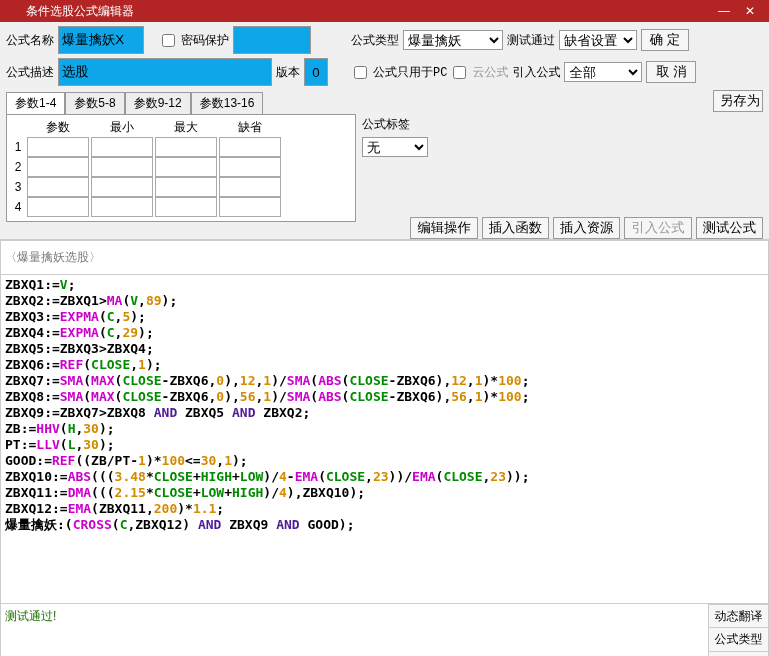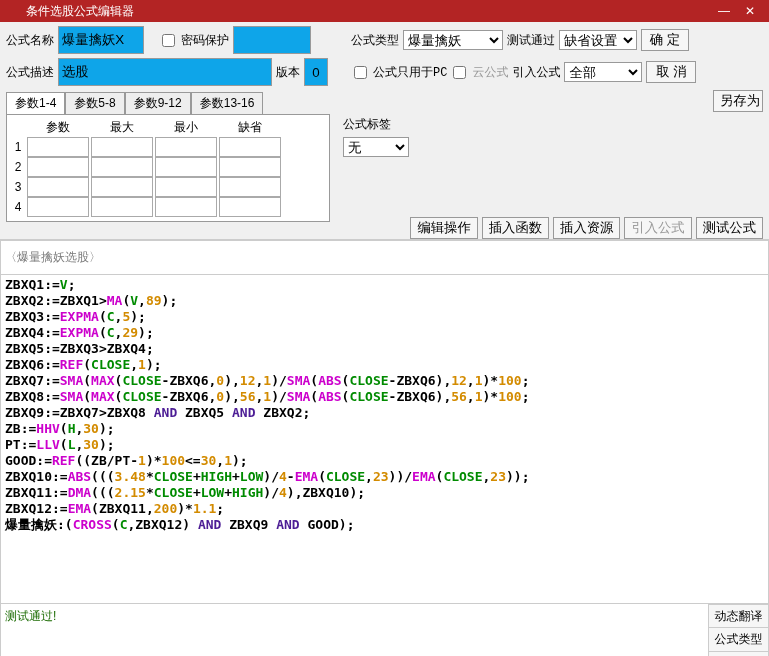--- a/index.html
+++ b/index.html
@@ -17,22 +17,22 @@
 .btn.disabled { color: #999; }
 .tabs-row { display: flex; align-items: flex-end; border-bottom: 1px solid #999; margin-top: 2px; }
 .tab { border: 1px solid #999; border-bottom: none; padding: 2px 8px; background: #eee; cursor: pointer; margin-right: 0; }
 .tab.active { background: #fff; }
 .params-panel { display: flex; background: #fff; border: 1px solid #999; border-top: none; padding: 4px; }
 .params-col { display: flex; flex-direction: column; margin-right: 2px; }
 .params-col .hdr { text-align: center; height: 18px; }
 .params-col .rowlbl { height: 20px; display: flex; align-items: center; justify-content: center; width: 14px; }
 .params-col input { width: 62px; height: 20px; border: 1px solid #aaa; margin-bottom: 0; }
 .middle { display: flex; align-items: flex-start; }
-.left-block { width: 324px; }
-.right-block { flex: 1; padding-left: 13px; }
+.left-block { width: 350px; }
+.right-block { flex: 1; padding-left: 6px; }
 .btnrow { display: flex; gap: 4px; justify-content: flex-end; margin-top: 60px; }
 .code-title { padding: 8px 4px; color: #7b7b7b; border: 1px solid #ccc; border-bottom: none; }
 .code-area { border: 1px solid #ccc; height: 330px; overflow: auto; padding: 2px 4px; font-family: "NSimSun", monospace; font-size: 13px; line-height: 16px; white-space: pre; }
 .code-area .var { color: #000; font-weight: bold; }
 .code-area .op { color: #000; font-weight: bold; }
 .code-area .fn { color: #cc00cc; font-weight: bold; }
 .code-area .num { color: #d38b00; font-weight: bold; }
 .code-area .id { color: #008b00; font-weight: bold; }
 .code-area .and { color: #4c1d95; font-weight: bold; }
 .bottom { display: flex; border: 1px solid #ccc; border-top: none; height: 94px; }
@@ -96,28 +96,28 @@
           <div class="rowlbl">4</div>
         </div>
         <div class="params-col">
             <div class="hdr">参数</div>
             <input style="">
             <input style="">
             <input style="">
             <input style="">
           </div>
         <div class="params-col">
-            <div class="hdr">最大</div>
+            <div class="hdr">最小</div>
             <input style="">
             <input style="">
             <input style="">
             <input style="">
           </div>
         <div class="params-col">
-            <div class="hdr">最小</div>
+            <div class="hdr">最大</div>
             <input style="">
             <input style="">
             <input style="">
             <input style="">
           </div>
         <div class="params-col">
             <div class="hdr">缺省</div>
             <input style="">
             <input style="">
             <input style="">

